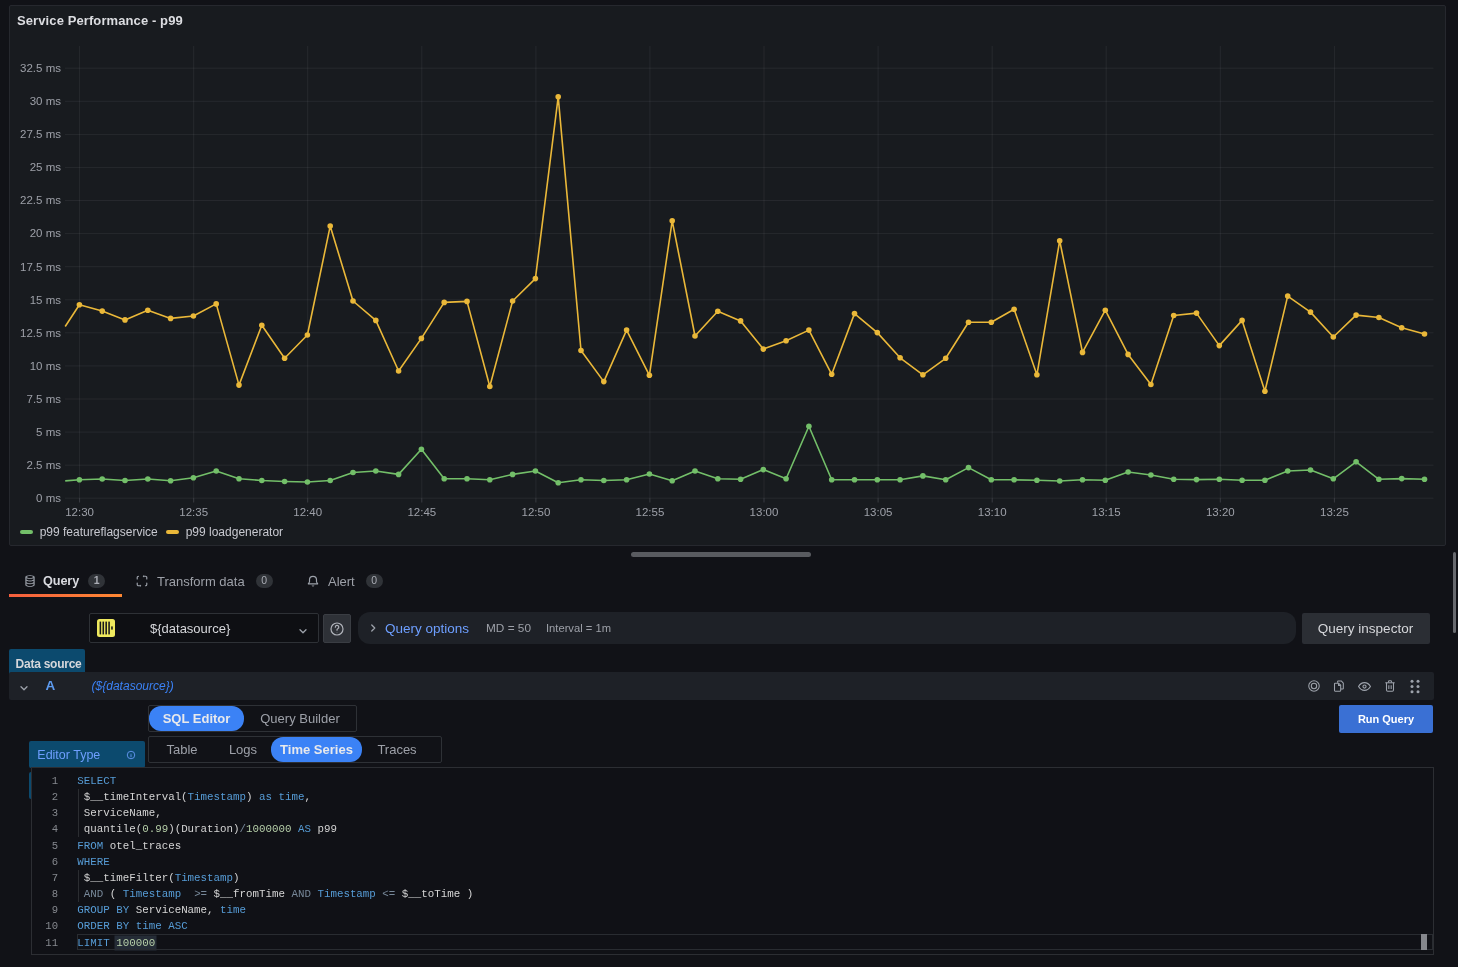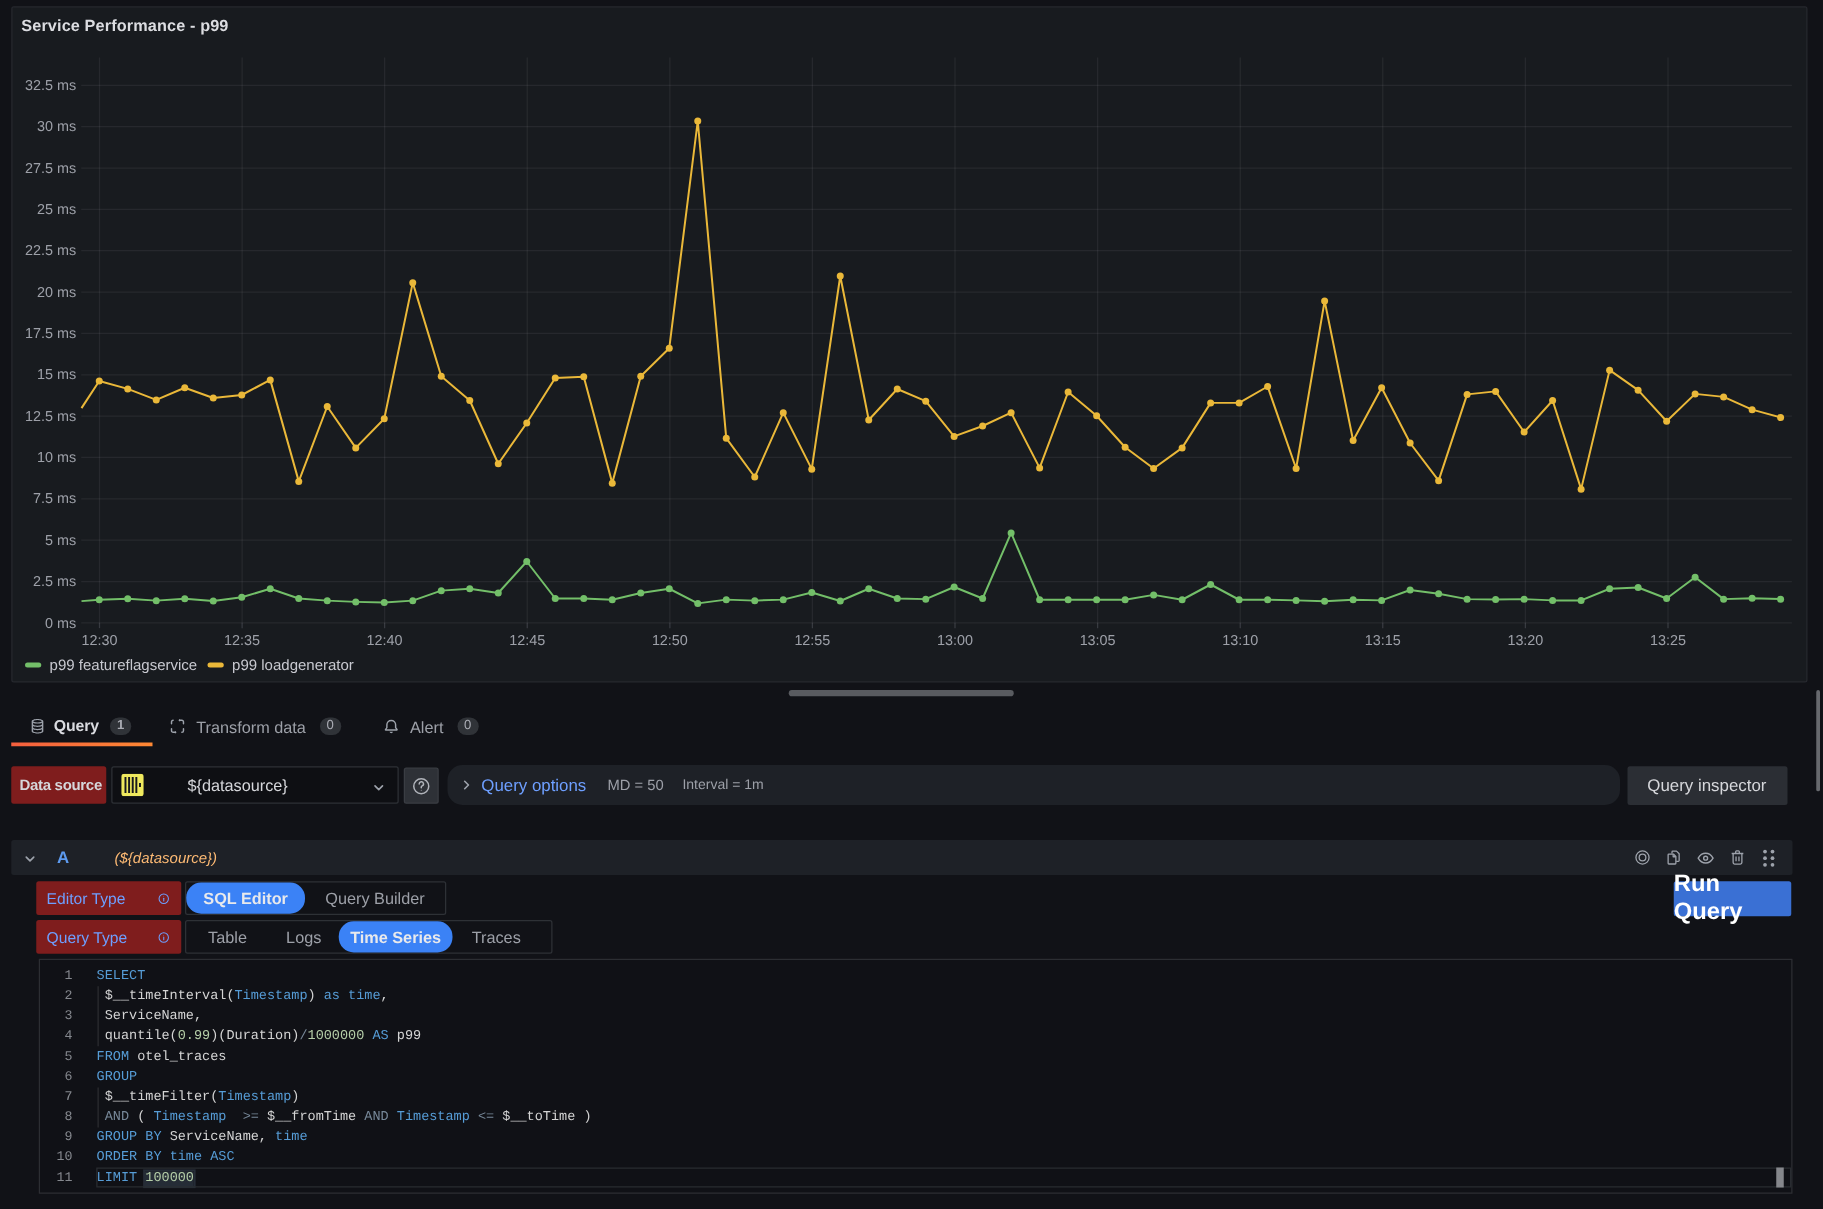--- a/index.html
+++ b/index.html
@@ -9,35 +9,35 @@
   border:1px solid #26282e; border-radius:2px; }
 .ptitle { left:17px; top:12.5px; font-size:13px; font-weight:700; color:#dcdde1; letter-spacing:0.1px;}
 .legend { top:525px; font-size:12px; color:#c8c9d0; }
 .ldash { display:inline-block; width:13px; height:4px; border-radius:2px; margin-bottom:2px;}
 .draghandle { left:631px; top:552px; width:180px; height:4.5px; border-radius:3px; background:#595b60; }
 .tab { position:absolute; top:0; display:flex; align-items:center; gap:8px; font-size:13px; height:15px; }
 .badge { display:inline-block; background:#303338; color:#aaacb4; border-radius:8px; font-size:10.5px;
   padding:0 5.5px 1px; line-height:13px; }
 .underline { left:8.6px; top:593.5px; width:113px; height:3.5px;
   background:linear-gradient(90deg,#f55f3e,#ff8833); }
-.lblbox { background:#7f1d1d; border-radius:2px; display:flex; align-items:center; color:#d6d7db; white-space:nowrap; }
+.lblbox { background:#0c4a6e; border-radius:2px; display:flex; align-items:center; color:#d6d7db; white-space:nowrap;margin-top:36px; }
 .ds-dd { left:88.5px; top:613px; width:230.5px; height:30px; background:#0e0f13; border:1px solid #2e3136;
   border-radius:2px; display:flex; align-items:center; padding-left:7px; gap:5.5px; }
 .helpbtn { left:323px; top:614px; width:28px; height:29px; background:#2e3137; border:1px solid #3a3d43; border-radius:2px;
   display:flex; align-items:center; justify-content:center; }
 .qopts { left:358px; top:612px; width:937.5px; height:32px; background:#1e2127; border-radius:12px;
   display:flex; align-items:center; }
 .qinspect { left:1301.5px; top:613px; width:128px; height:31px; background:#2b2e34; border-radius:2px;
   color:#d6d7db; font-size:13.5px; font-weight:500; display:flex; align-items:center; justify-content:center; }
 .qrowhdr { left:8.6px; top:671.5px; width:1425px; height:28px; background:#1e2127; border-radius:2px; }
 .seg { position:absolute; border:1px solid #2e3136; border-radius:2px; background:#111217; display:flex; align-items:stretch; }
 .seg .it { display:flex; align-items:center; justify-content:center; font-size:13px; color:#9da0a8; }
 .seg .active { background:#3b82f6; border-radius:12px; color:#e8e9ec; font-weight:700; }
 .runq { left:1339px; top:705px; width:94px; height:28px; background:#3a70d4; border-radius:2px; color:#ffffff;
-  font-size:19px; font-weight:700; display:flex; align-items:center; justify-content:center; }
+  font-size:11px; font-weight:700; display:flex; align-items:center; justify-content:center; }
 .editor { left:30.5px; top:766.5px; width:1403.5px; height:188.5px; background:#101116; border:1px solid #2c2e33; }
 .ln { position:absolute; width:58px; text-align:right; left:0; font-family:"Liberation Mono",monospace;
   font-size:10.6px; line-height:16.15px; color:#85888e; }
 .cl { position:absolute; left:77.3px; white-space:pre; font-family:"Liberation Mono",monospace;
   font-size:10.82px; line-height:16.15px; color:#d4d4d4; }
 .cl .k { color:#569cd6; }
 .cl .o { color:#778899; }
 .cl .n { color:#b5cea8; }
 .cl .hl { background:rgba(173,214,255,0.14); box-shadow:0 0 0 1.5px rgba(173,214,255,0.14); }
 .guide { position:absolute; width:1px; background:#2b2d31; left:78px; }
@@ -300,21 +300,21 @@
   <span style="margin-left:17px; color:#9da0a8; font-size:11.8px;">MD = 50</span>
   <span style="margin-left:15px; color:#9da0a8; font-size:11.2px;">Interval = 1m</span>
 </div>
 <div class="abs qinspect">Query inspector</div>
 
 <div class="abs qrowhdr">
   <span style="position:absolute; left:9px; top:8px;"><svg width="12" height="12" viewBox="0 0 24 24" fill="none" stroke="#9da2ab" stroke-width="2.6" stroke-linecap="round" stroke-linejoin="round">
         <path d="M6 9.5 12 15.5 18 9.5"></path>
       </svg></span>
   <span style="position:absolute; left:37px; top:6px; color:#5d9bf0; font-size:13.5px; font-weight:700;">A</span>
-  <span style="position:absolute; left:83px; top:7px; color:#fdba74; font-size:12px; font-style:italic;">(${datasource})</span>
+  <span style="position:absolute; left:83px; top:7px; color:#3b82f6; font-size:12px; font-style:italic;">(${datasource})</span>
   <span style="position:absolute; left:1298px; top:7px; display:flex; gap:11px; align-items:center;">
       <svg width="14" height="14" viewBox="0 0 24 24" fill="none" stroke="#9da2ab" stroke-width="1.8">
         <circle cx="12" cy="12" r="9"></circle>
         <circle cx="12" cy="12" r="4.6"></circle>
       </svg>
       <svg width="14" height="14" viewBox="0 0 24 24" fill="none" stroke="#9da2ab" stroke-width="1.8" stroke-linejoin="round">
         <path d="M9.6 6.5V4.3a1 1 0 0 1 1-1h5.2l3.6 3.6v9.3a1 1 0 0 1-1 1h-3.1"></path>
         <path d="M5.3 7.3h6.2l3.4 3.4v9.2a1 1 0 0 1-1 1H5.3a1 1 0 0 1-1-1V8.3a1 1 0 0 1 1-1z"></path>
         <path d="M11.2 7.5v3.5h3.5"></path>
       </svg>
@@ -377,21 +377,21 @@
 <div class="ln" style="top:869.90px">7</div>
 <div class="ln" style="top:886.05px">8</div>
 <div class="ln" style="top:902.20px">9</div>
 <div class="ln" style="top:918.35px">10</div>
 <div class="ln" style="top:934.50px">11</div>
 <div class="cl" style="top:773.00px"><span class="k">SELECT</span></div>
 <div class="cl" style="top:789.15px"> $__timeInterval(<span class="k">Timestamp</span>) <span class="k">as</span> <span class="k">time</span>,</div>
 <div class="cl" style="top:805.30px"> ServiceName,</div>
 <div class="cl" style="top:821.45px"> quantile(<span class="n">0.99</span>)(Duration)<span class="o">/</span><span class="n">1000000</span> <span class="k">AS</span> p99</div>
 <div class="cl" style="top:837.60px"><span class="k">FROM</span> otel_traces</div>
-<div class="cl" style="top:853.75px"><span class="k">GROUP</span></div>
+<div class="cl" style="top:853.75px"><span class="k">WHERE</span></div>
 <div class="cl" style="top:869.90px"> $__timeFilter(<span class="k">Timestamp</span>)</div>
 <div class="cl" style="top:886.05px"> <span class="o">AND</span> ( <span class="k">Timestamp</span>  <span class="o">&gt;=</span> $__fromTime <span class="o">AND</span> <span class="k">Timestamp</span> <span class="o">&lt;=</span> $__toTime )</div>
 <div class="cl" style="top:902.20px"><span class="k">GROUP BY</span> ServiceName, <span class="k">time</span></div>
 <div class="cl" style="top:918.35px"><span class="k">ORDER BY</span> <span class="k">time</span> <span class="k">ASC</span></div>
 <div class="cl" style="top:934.50px"><span class="k">LIMIT</span> <span class="hl"><span class="n">100000</span></span></div>
 <div class="guide" style="top:789.1px; height:48.4px;"></div>
 <div class="guide" style="top:869.9px; height:32.3px;"></div>
 <div class="abs" style="left:77.3px; top:934.3px; width:1355.5px; height:15.9px; border:1px solid #292c31;"></div>
 <div class="abs" style="left:1420.5px; top:934px; width:6.5px; height:16px; background:#85878c;"></div>
 <div class="abs" style="left:1453px; top:551.5px; width:3.4px; height:81px; border-radius:2px; background:#67696e;"></div>

